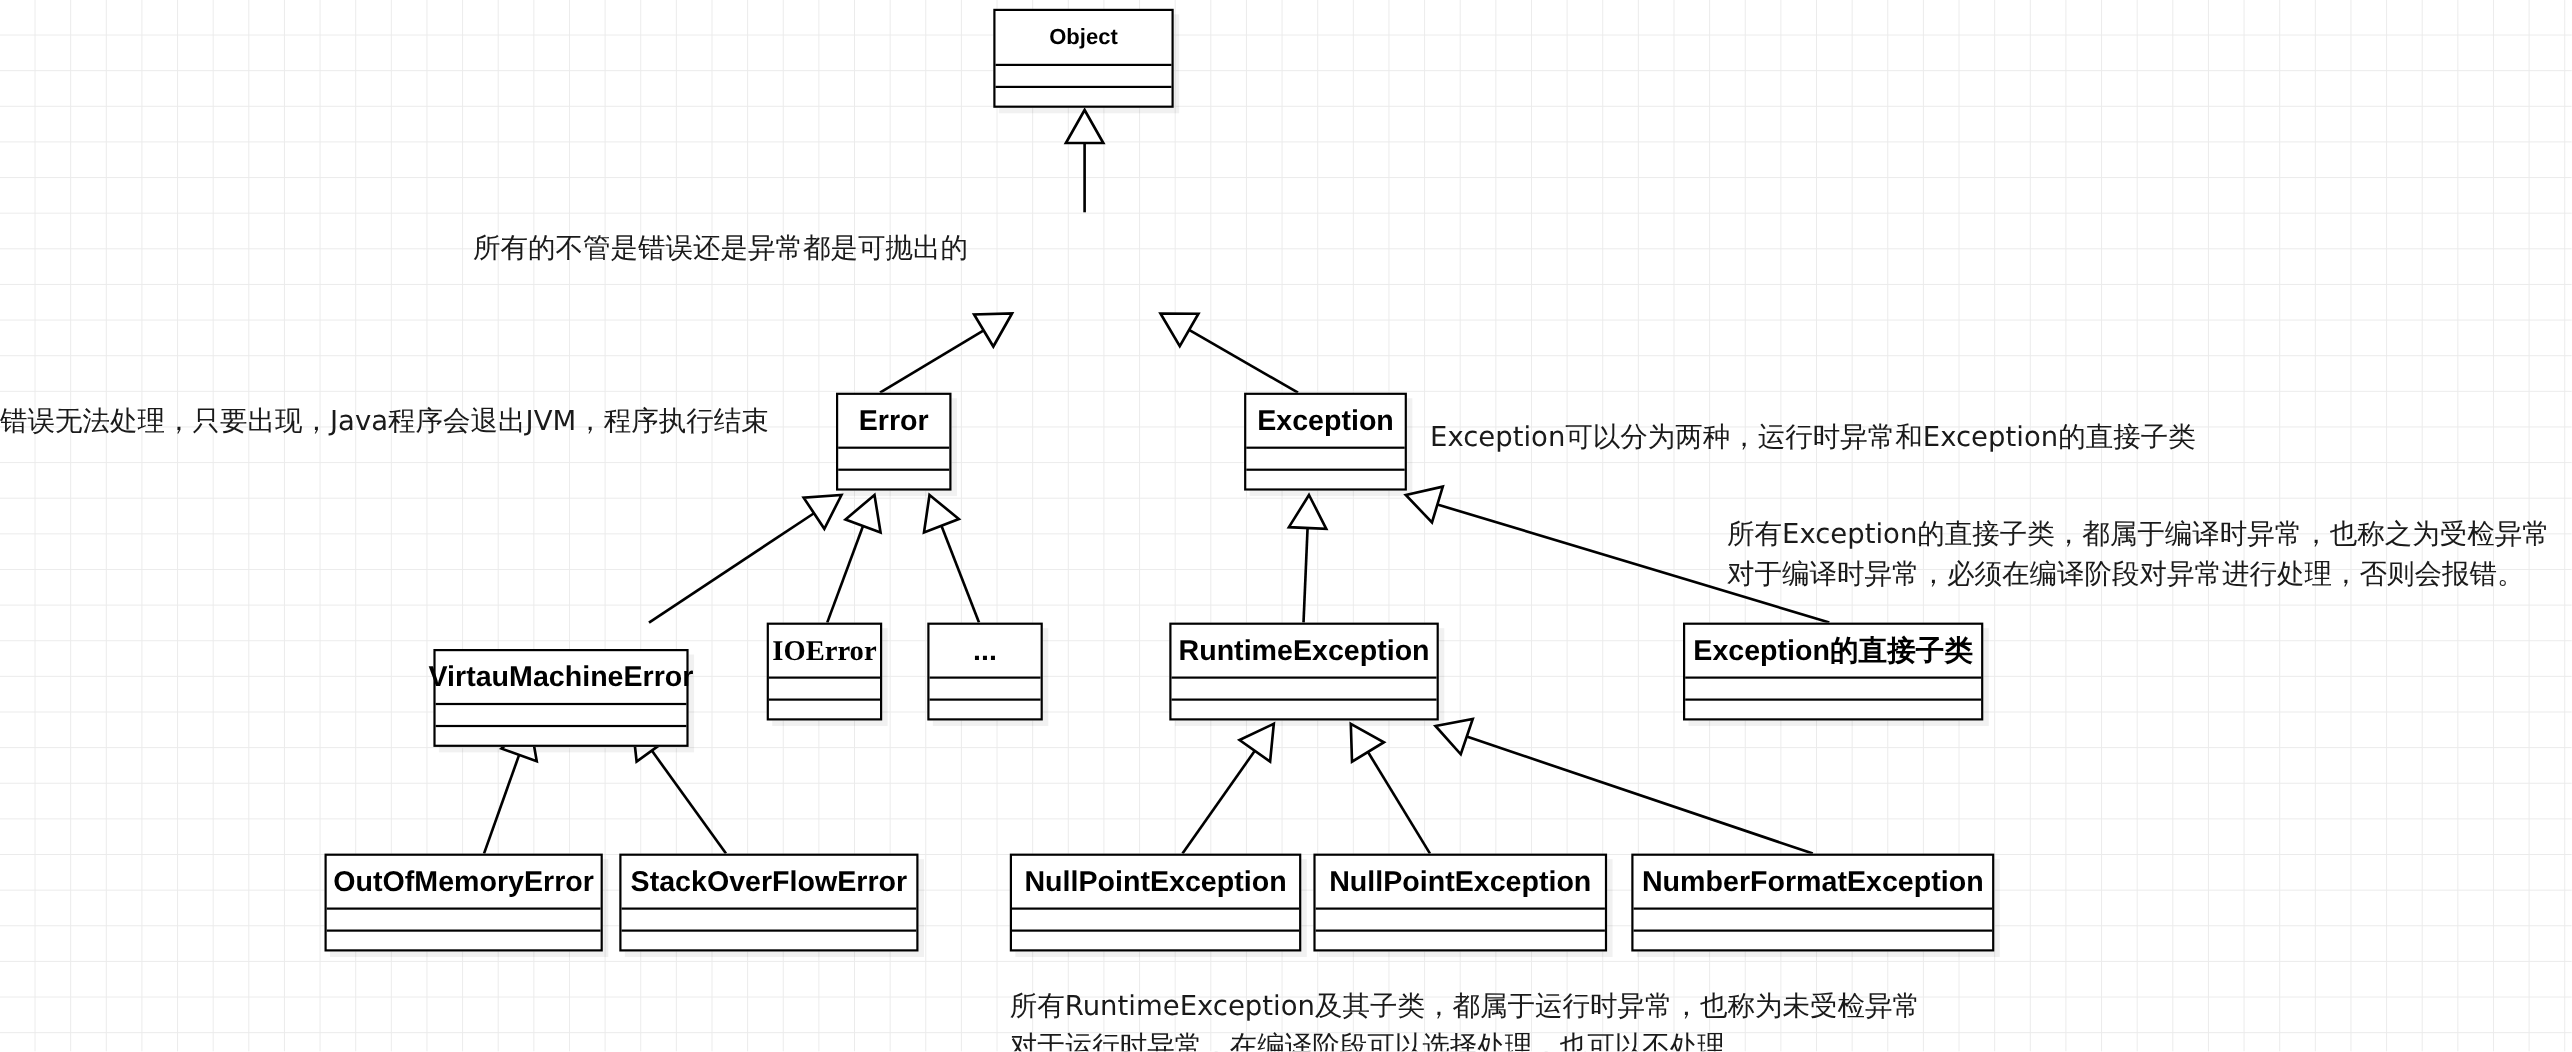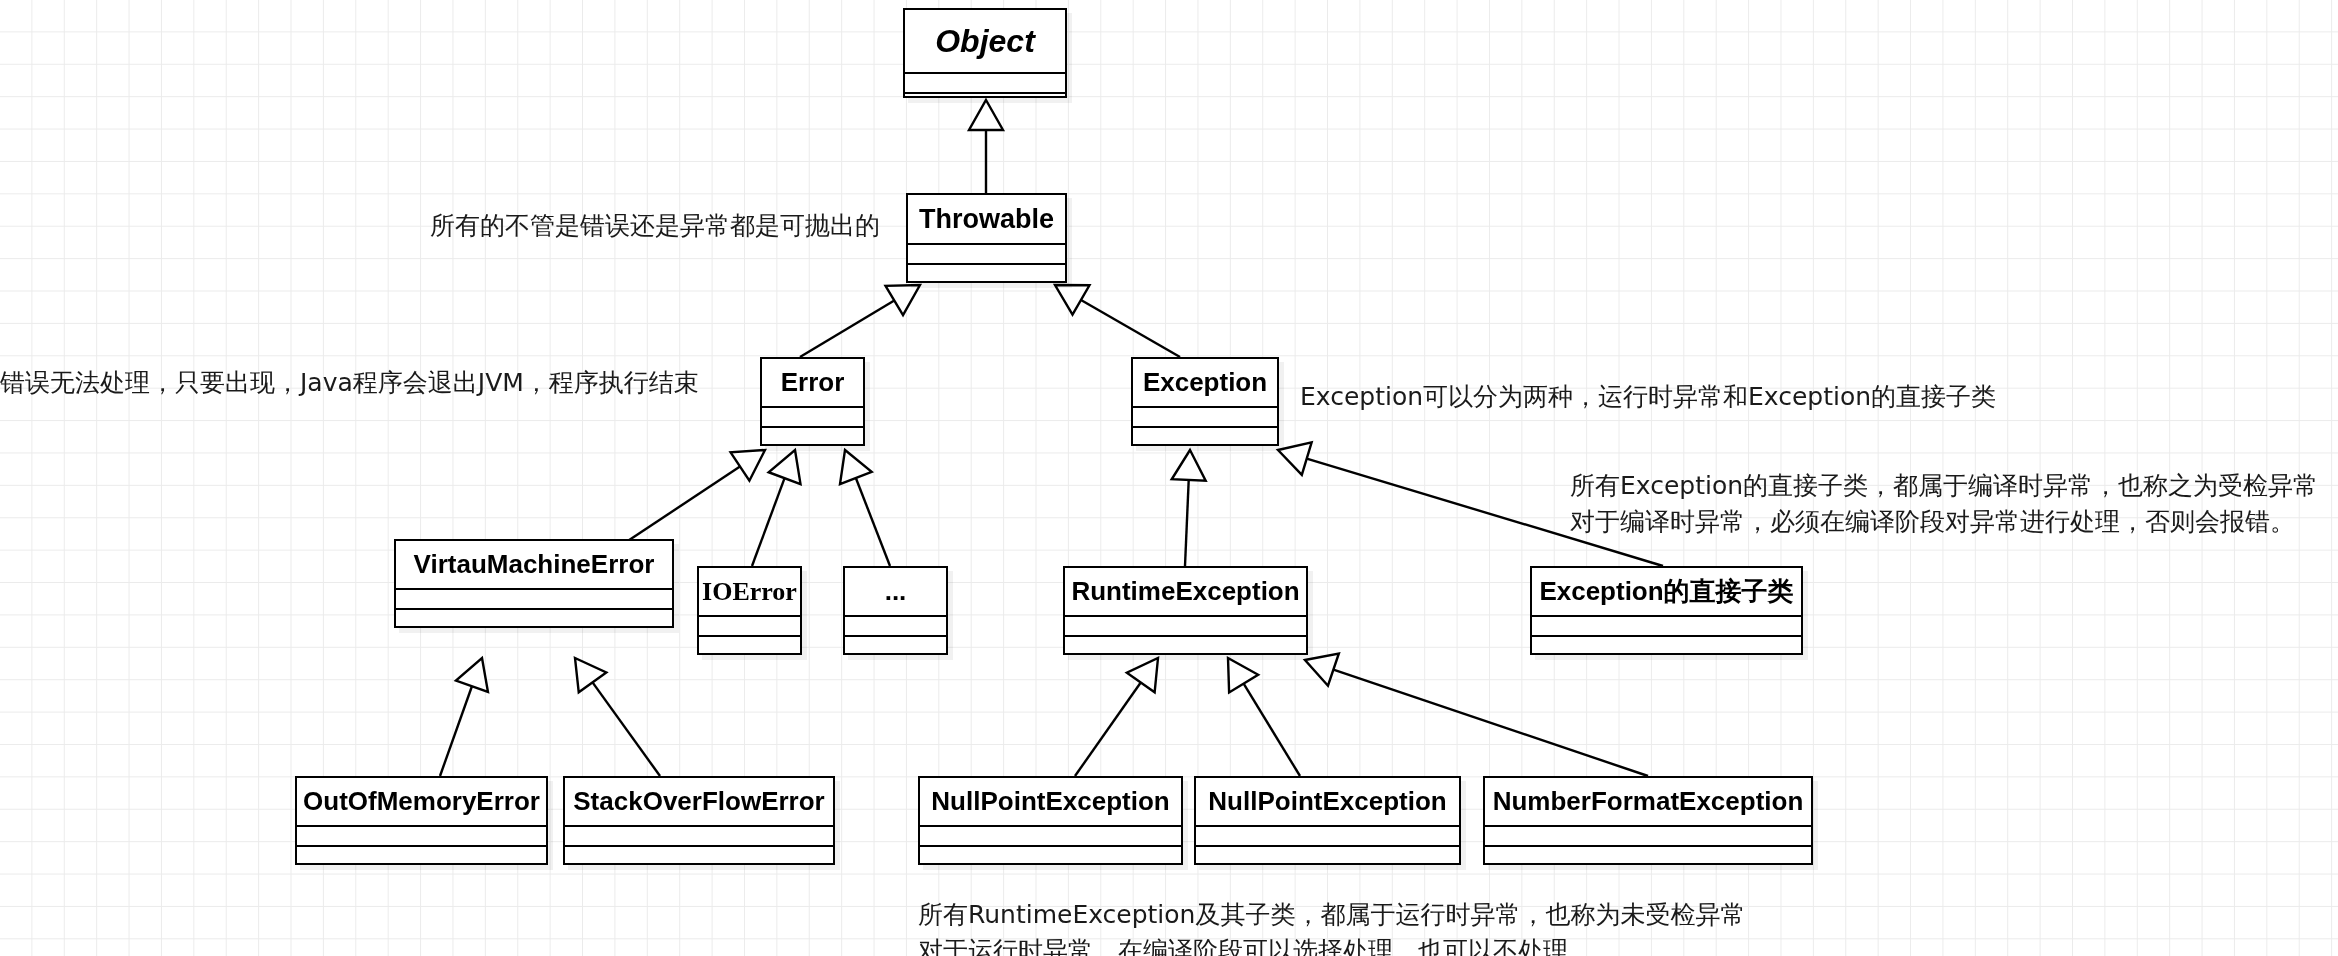--- a/index.html
+++ b/index.html
@@ -89,40 +89,35 @@
       <polyline points="660,776 592.5345757202763,682.3421168822659" fill="none" stroke="#000000" stroke-width="2.4"></polyline>
       <polygon points="575,658 606.3284419535603,672.4058573074427 578.7407094869923,692.2783764570892" fill="#ffffff" stroke="#000000" stroke-width="2.4" stroke-linejoin="miter"></polygon>
       <polyline points="1075,776 1140.7403491908744,682.5378168129737" fill="none" stroke="#000000" stroke-width="2.4"></polyline>
       <polygon points="1158,658 1154.6451120515594,692.3182856048115 1126.8355863301895,672.7573480211358" fill="#ffffff" stroke="#000000" stroke-width="2.4" stroke-linejoin="miter"></polygon>
       <polyline points="1300,776 1243.625939368874,683.6091784100989" fill="none" stroke="#000000" stroke-width="2.4"></polyline>
       <polygon points="1228,658 1258.1378071345966,674.7544794344037 1229.1140716031514,692.4638773857941" fill="#ffffff" stroke="#000000" stroke-width="2.4" stroke-linejoin="miter"></polygon>
       <polyline points="1648,776 1333.418800764799,669.611022999174" fill="none" stroke="#000000" stroke-width="2.4"></polyline>
       <polygon points="1305,660 1338.8650471309977,653.5070358991212 1327.9725543986003,685.7150100992268" fill="#ffffff" stroke="#000000" stroke-width="2.4" stroke-linejoin="miter"></polygon>
     </svg>
 <div class="uml-class" style="left: 903px; top: 8px; width: 164px; height: 90px;">
-      <div class="uml-name" style="height: 64px; font-size: 32px; font-style: italic;">Object</div>
-      <div class="uml-attrs" style="height: 20px;"></div>
-      <div class="uml-ops" style="height: 20px;"></div>
-    </div>
-    <div class="uml-class" style="left: 906px; top: 193px; width: 161px; height: 90px;">
-      <div class="uml-name" style="height: 50px; font-size: 27px;">Throwable</div>
+      <div class="uml-name" style="height: 50px; font-size: 20px;">Object</div>
       <div class="uml-attrs" style="height: 20px;"></div>
       <div class="uml-ops" style="height: 20px;"></div>
     </div>
     <div class="uml-class" style="left: 760px; top: 357px; width: 105px; height: 89px;">
       <div class="uml-name" style="height: 49px; font-size: 26px;">Error</div>
       <div class="uml-attrs" style="height: 20px;"></div>
       <div class="uml-ops" style="height: 20px;"></div>
     </div>
     <div class="uml-class" style="left: 1131px; top: 357px; width: 148px; height: 89px;">
       <div class="uml-name" style="height: 49px; font-size: 26px;">Exception</div>
       <div class="uml-attrs" style="height: 20px;"></div>
       <div class="uml-ops" style="height: 20px;"></div>
     </div>
-    <div class="uml-class" style="left: 394px; top: 539px; width: 280px; height: 89px;">
+    <div class="uml-class" style="left: 394px; top: 590px; width: 232px; height: 89px;">
       <div class="uml-name" style="height: 49px; font-size: 26px;">VirtauMachineError</div>
       <div class="uml-attrs" style="height: 20px;"></div>
       <div class="uml-ops" style="height: 20px;"></div>
     </div>
     <div class="uml-class" style="left: 697px; top: 566px; width: 105px; height: 89px;">
       <div class="uml-name" style="height: 49px; font-size: 26px; font-family: Liberation Serif, serif;">IOError</div>
       <div class="uml-attrs" style="height: 20px;"></div>
       <div class="uml-ops" style="height: 20px;"></div>
     </div>
     <div class="uml-class" style="left: 843px; top: 566px; width: 105px; height: 89px;">

